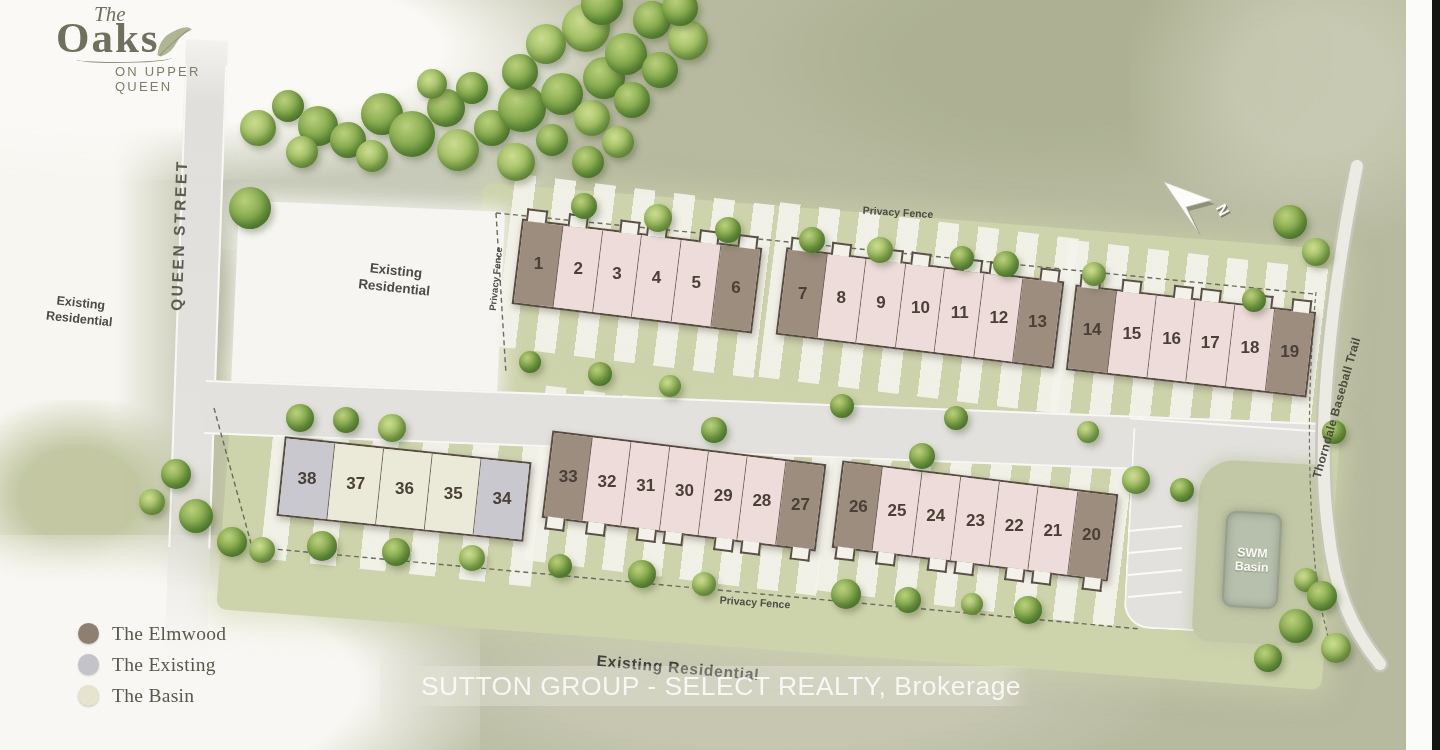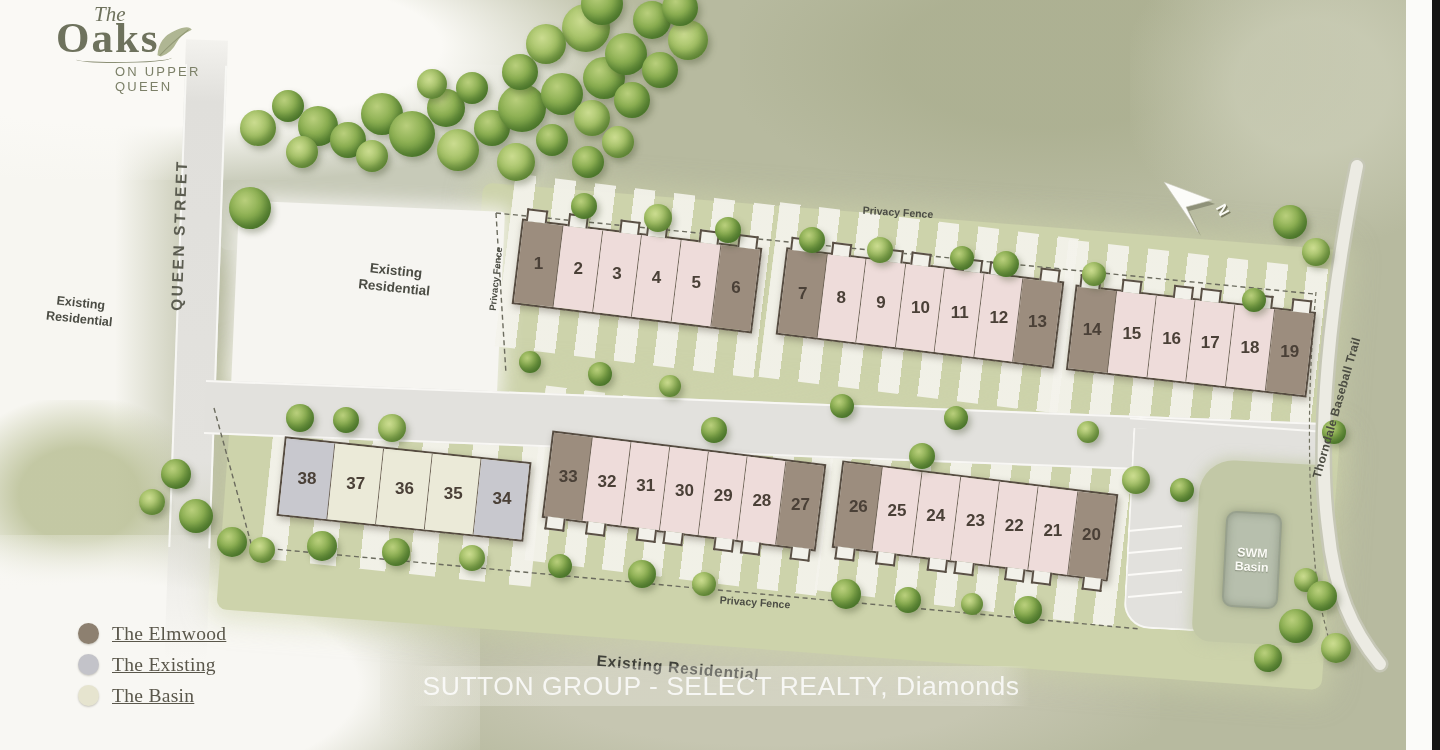--- a/index.html
+++ b/index.html
@@ -13,21 +13,21 @@
   .lot:last-child{border-right:none;}
   .lot-num{font-weight:700;font-size:17px;color:#4a4037;}
   .porch{position:absolute;height:13px;background:#f2f1ea;border:2px solid #5a5045;box-sizing:border-box;}
   .porch-top{top:-13px;border-bottom:none;}
   .porch-bot{bottom:-13px;border-top:none;}
   .tree{position:absolute;z-index:8;border-radius:50%;background:radial-gradient(circle at 38% 32%,#b9cf7c 0%,#8db053 40%,#628e39 75%,#51792e 100%);box-shadow:3px 4px 6px rgba(70,80,45,.35),inset -4px -5px 8px rgba(45,85,25,.45);}
   .tree.alt{background:radial-gradient(circle at 40% 35%,#cbdc90 0%,#a3c065 45%,#7ba145 80%,#648738 100%);}
   .legend{position:absolute;left:78px;top:618px;z-index:10;}
   .legend-row{display:flex;align-items:center;gap:13px;height:31px;}
   .legend-dot{width:21px;height:21px;border-radius:50%;box-shadow:0 1px 2px rgba(90,85,70,.3);}
-  .legend-label{font-family:"Liberation Serif",serif;font-size:19.5px;color:#5a574b;letter-spacing:.3px;text-decoration:underline;}
+  .legend-label{font-family:"Liberation Serif",serif;font-size:19.5px;color:#5a574b;letter-spacing:.3px;}
   .logo{position:absolute;left:48px;top:2px;width:180px;height:82px;z-index:10;color:#6e725d;}
   .logo-the{position:absolute;left:46px;top:0;font:italic 21px "Liberation Serif",serif;}
   .logo-oaks{position:absolute;left:8px;top:11px;font-size:43px;font-family:"Liberation Serif",serif;letter-spacing:2px;font-weight:bold;}
   .logo-swash{position:absolute;left:28px;top:52px;width:96px;height:8px;border-bottom:1.4px solid #8b8f75;border-radius:0 0 60% 40%;}
   .logo-tag{position:absolute;left:31px;top:62px;font-size:13px;letter-spacing:2.2px;color:#7c8068;font-family:Liberation Sans, sans-serif;margin-left:36px;}
   .wm{position:absolute;left:412px;top:666px;width:618px;height:40px;z-index:10;text-align:center;line-height:40px;white-space:nowrap;font-size:26.5px;font-weight:400;letter-spacing:.5px;color:rgba(255,255,255,.82);background:linear-gradient(90deg,rgba(245,244,238,0) 0,rgba(245,244,238,.28) 5%,rgba(245,244,238,.28) 95%,rgba(245,244,238,0) 100%);}
   .swm-basin{position:absolute;left:1224px;top:512px;width:52px;height:92px;z-index:7;background:#b7bfad;border:2px solid rgba(115,125,105,.45);border-radius:10px;transform:rotate(3deg);box-shadow:0 0 10px rgba(100,110,90,.5), inset 0 0 8px rgba(90,100,80,.4);display:flex;align-items:center;justify-content:center;}
   .swm-txt{color:#fbfbf6;font-size:12.5px;font-weight:700;text-align:center;line-height:1.15;text-shadow:0 1px 1px rgba(90,95,75,.5);}
 </style>
 </head>
@@ -337,21 +337,21 @@
   </div>
   <div class="lbl" style="left:96px;top:226px;width:165px;height:18px;transform:rotate(-88deg);font-size:15.5px;font-weight:700;letter-spacing:2.6px;color:#5b5c50;">QUEEN STREET</div>
   <div class="lbl" style="left:34px;top:296px;width:92px;transform:rotate(6deg);font-size:12.5px;color:#4b4c44;">Existing Residential</div>
   <div class="lbl" style="left:340px;top:263px;width:110px;transform:rotate(6deg);font-size:13.5px;color:#4b4c44;">Existing Residential</div>
   <div class="lbl" style="left:563px;top:658px;width:230px;transform:rotate(5deg);font-size:15.5px;font-weight:700;letter-spacing:.8px;color:#3f4039;white-space:nowrap;">Existing Residential</div>
   <div class="lbl" style="left:838px;top:206px;width:120px;transform:rotate(3.5deg);font-size:10.5px;">Privacy Fence</div>
   <div class="lbl" style="left:452px;top:272px;width:90px;height:14px;transform:rotate(-84deg);font-size:9.5px;">Privacy Fence</div>
   <div class="lbl" style="left:700px;top:596px;width:110px;transform:rotate(4deg);font-size:10.5px;">Privacy Fence</div>
   <div class="lbl" style="left:1225px;top:400px;width:225px;height:16px;transform:rotate(-74deg);font-size:12px;color:#4b4c42;letter-spacing:.3px;white-space:nowrap;">Thorndale Baseball Trail</div>
 
-  <div class="wm">SUTTON GROUP - SELECT REALTY, Diamonds</div>
+  <div class="wm">SUTTON GROUP - SELECT REALTY, Brokerage</div>
 
   <div class="legend" id="legend">
       <div class="legend-row">
         <span class="legend-dot" style="background: rgb(141, 128, 112);"></span>
         <span class="legend-label">The Elmwood</span>
       </div>
       <div class="legend-row">
         <span class="legend-dot" style="background: rgb(195, 195, 201);"></span>
         <span class="legend-label">The Existing</span>
       </div>

